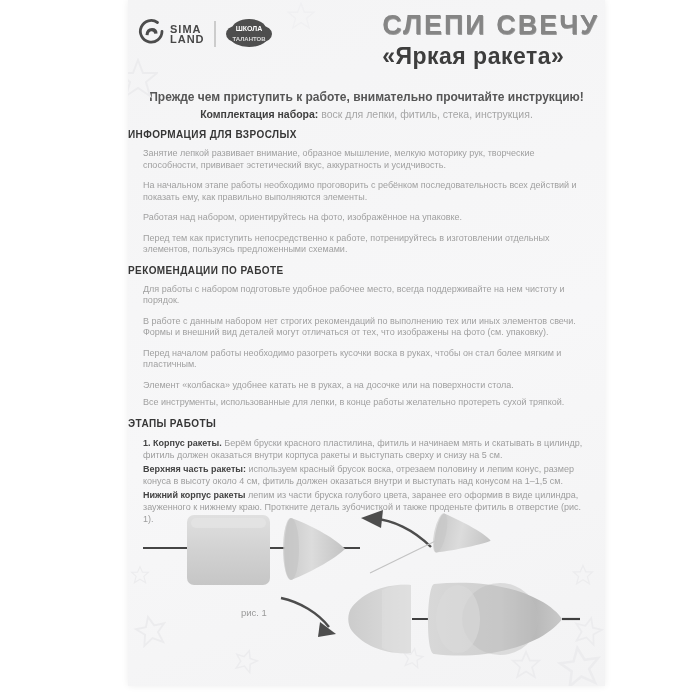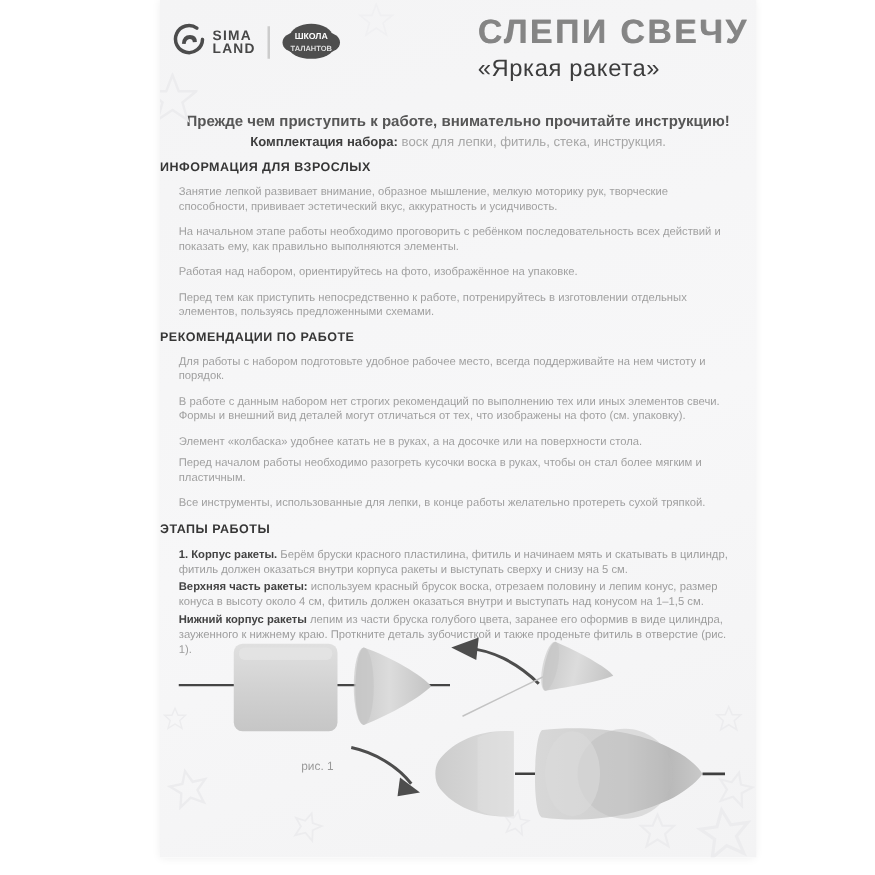--- a/index.html
+++ b/index.html
@@ -20,21 +20,21 @@
   .sima-text{font-weight:800;font-size:11px;line-height:10px;letter-spacing:1px;color:#474747;margin-left:4px;}
   .brand-divider{width:2px;height:26px;background:#cccccc;margin:0 9px;}
   .badge{position:relative;width:48px;height:36px;}
   .badge svg{display:block;}
   .title-block{position:absolute;right:6px;top:10px;text-align:left;}
   .title-main{
     font-size:27px;font-weight:900;letter-spacing:2px;color:#858585;
     text-shadow:0.5px 0.5px 0 #9c9c9c;line-height:30px;
   }
   .title-sub{
-    font-size:19px;font-weight:400;color:#3d3d3d;line-height:26px;margin-top:3px;
+    font-size:23px;font-weight:700;color:#3d3d3d;line-height:26px;margin-top:3px;
     letter-spacing:0.5px;
   }
   
   .intro{text-align:center;padding:0 15px;}
   .intro-warning{font-size:12px;font-weight:700;color:#565656;margin:2px 0 4px;}
   .intro-kit{font-size:10.5px;color:#a6a6a6;margin:0 0 6px;}
   .intro-kit b{color:#3f3f3f;font-weight:800;}
   
   .sec-h{
     text-align:left;font-size:10px;font-weight:800;letter-spacing:0.4px;
@@ -105,22 +105,22 @@
     <p class="p">Занятие лепкой развивает внимание, образное мышление, мелкую моторику рук, творческие способности, прививает эстетический вкус, аккуратность и усидчивость.</p>
     <p class="p">На начальном этапе работы необходимо проговорить с ребёнком последовательность всех действий и показать ему, как правильно выполняются элементы.</p>
     <p class="p">Работая над набором, ориентируйтесь на фото, изображённое на упаковке.</p>
     <p class="p">Перед тем как приступить непосредственно к работе, потренируйтесь в изготовлении отдельных элементов, пользуясь предложенными схемами.</p>
   </div>
 
   <div class="sec-h">РЕКОМЕНДАЦИИ ПО РАБОТЕ</div>
   <div class="txt">
     <p class="p">Для работы с набором подготовьте удобное рабочее место, всегда поддерживайте на нем чистоту и порядок.</p>
     <p class="p">В работе с данным набором нет строгих рекомендаций по выполнению тех или иных элементов свечи. Формы и внешний вид деталей могут отличаться от тех, что изображены на фото (см. упаковку).</p>
+    <p class="p">Перед началом работы необходимо разогреть кусочки воска в руках, чтобы он стал более мягким и пластичным.</p>
     <p class="p tight">Элемент «колбаска» удобнее катать не в руках, а на досочке или на поверхности стола.</p>
-    <p class="p">Перед началом работы необходимо разогреть кусочки воска в руках, чтобы он стал более мягким и пластичным.</p>
     <p class="p tight">Все инструменты, использованные для лепки, в конце работы желательно протереть сухой тряпкой.</p>
   </div>
 
   <div class="sec-h">ЭТАПЫ РАБОТЫ</div>
   <div class="txt">
     <p class="step">
       <b>1. Корпус ракеты.</b>
       <span>Берём бруски красного пластилина, фитиль и начинаем мять и скатывать в цилиндр, фитиль должен оказаться внутри корпуса ракеты и выступать сверху и снизу на 5 см.</span>
     </p>
     <p class="step">

